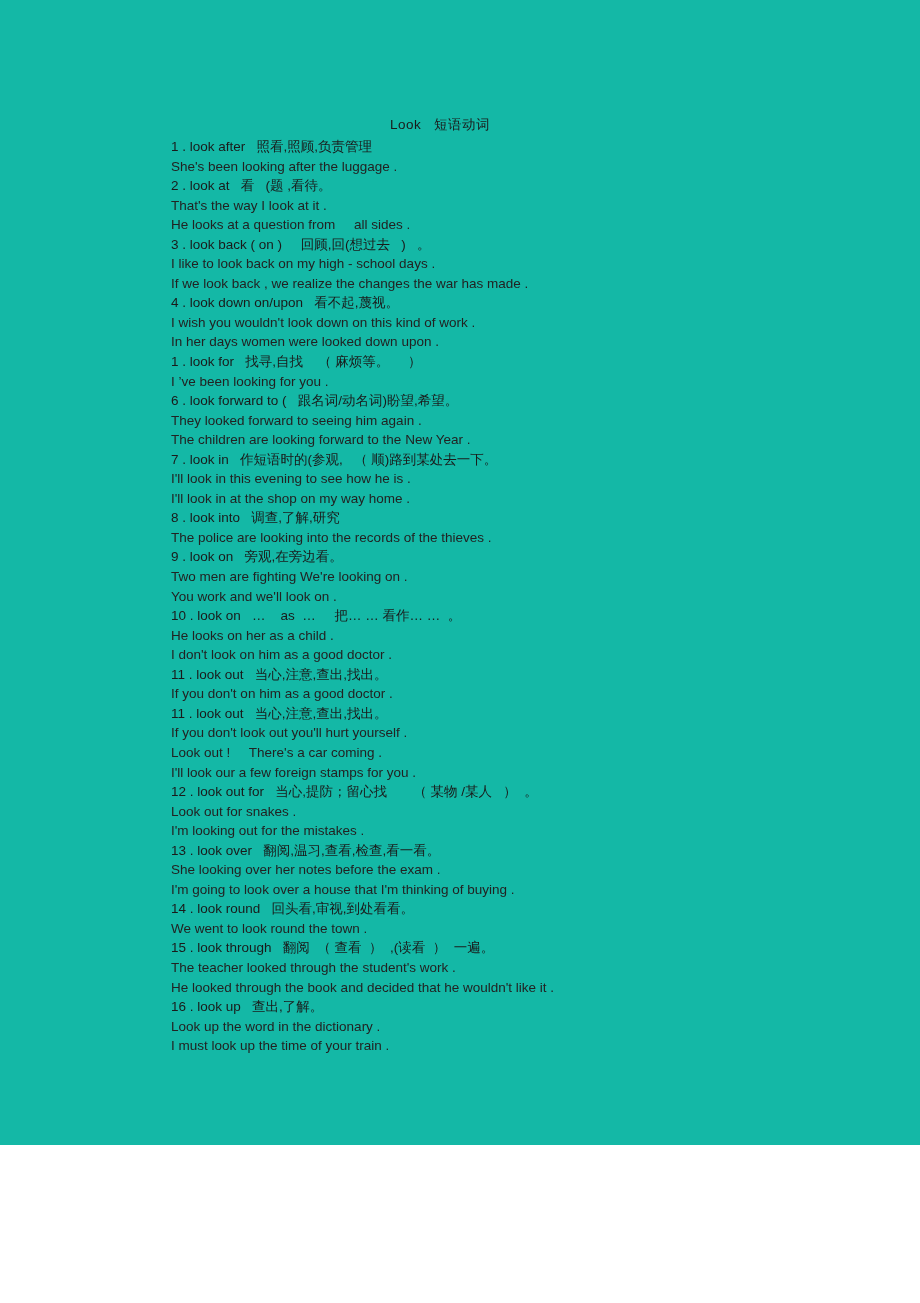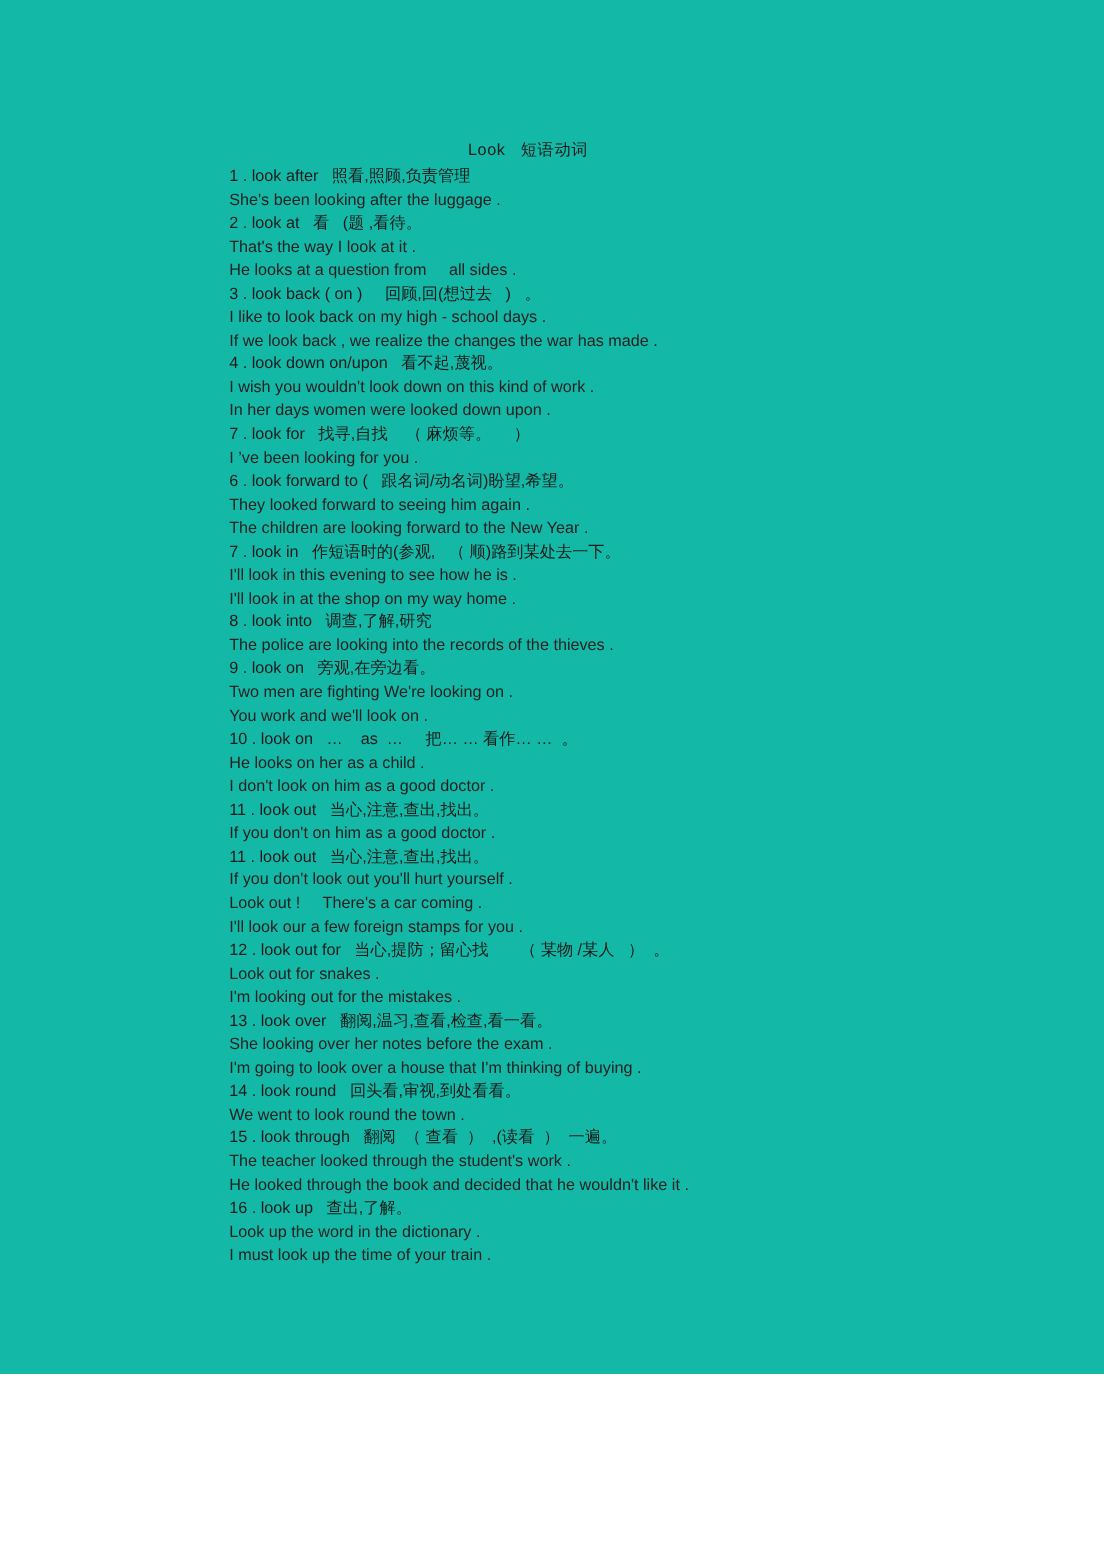--- a/index.html
+++ b/index.html
@@ -33,21 +33,20 @@
     position: absolute;
     left: 171px;
     top: 137px;
     right: 30px;
   }
   .line {
     font-size: 13.5px;
     line-height: 19.55px;
     white-space: pre-wrap;
     color: #202020;
-    margin-left: 20px;
   }
   .line.heading {
     color: #1a1a1a;
   }
   .line.example {
     color: #222222;
   }
 </style>
 </head>
 <body>
@@ -59,21 +58,21 @@
       <div class="line example">She's been looking after the luggage .</div>
       <div class="line heading">2 . look at   看   (题 ,看待。</div>
       <div class="line example">That's the way I look at it .</div>
       <div class="line example">He looks at a question from     all sides .</div>
       <div class="line heading">3 . look back ( on )     回顾,回(想过去   )   。</div>
       <div class="line example">I like to look back on my high - school days .</div>
       <div class="line example">If we look back , we realize the changes the war has made .</div>
       <div class="line heading">4 . look down on/upon   看不起,蔑视。</div>
       <div class="line example">I wish you wouldn't look down on this kind of work .</div>
       <div class="line example">In her days women were looked down upon .</div>
-      <div class="line heading">7 . look for   找寻,自找    （ 麻烦等。     ）</div>
+      <div class="line heading">1 . look for   找寻,自找    （ 麻烦等。     ）</div>
       <div class="line example">I ’ve been looking for you .</div>
       <div class="line heading">6 . look forward to (   跟名词/动名词)盼望,希望。</div>
       <div class="line example">They looked forward to seeing him again .</div>
       <div class="line example">The children are looking forward to the New Year .</div>
       <div class="line heading">7 . look in   作短语时的(参观,   （ 顺)路到某处去一下。</div>
       <div class="line example">I'll look in this evening to see how he is .</div>
       <div class="line example">I'll look in at the shop on my way home .</div>
       <div class="line heading">8 . look into   调查,了解,研究</div>
       <div class="line example">The police are looking into the records of the thieves .</div>
       <div class="line heading">9 . look on   旁观,在旁边看。</div>

